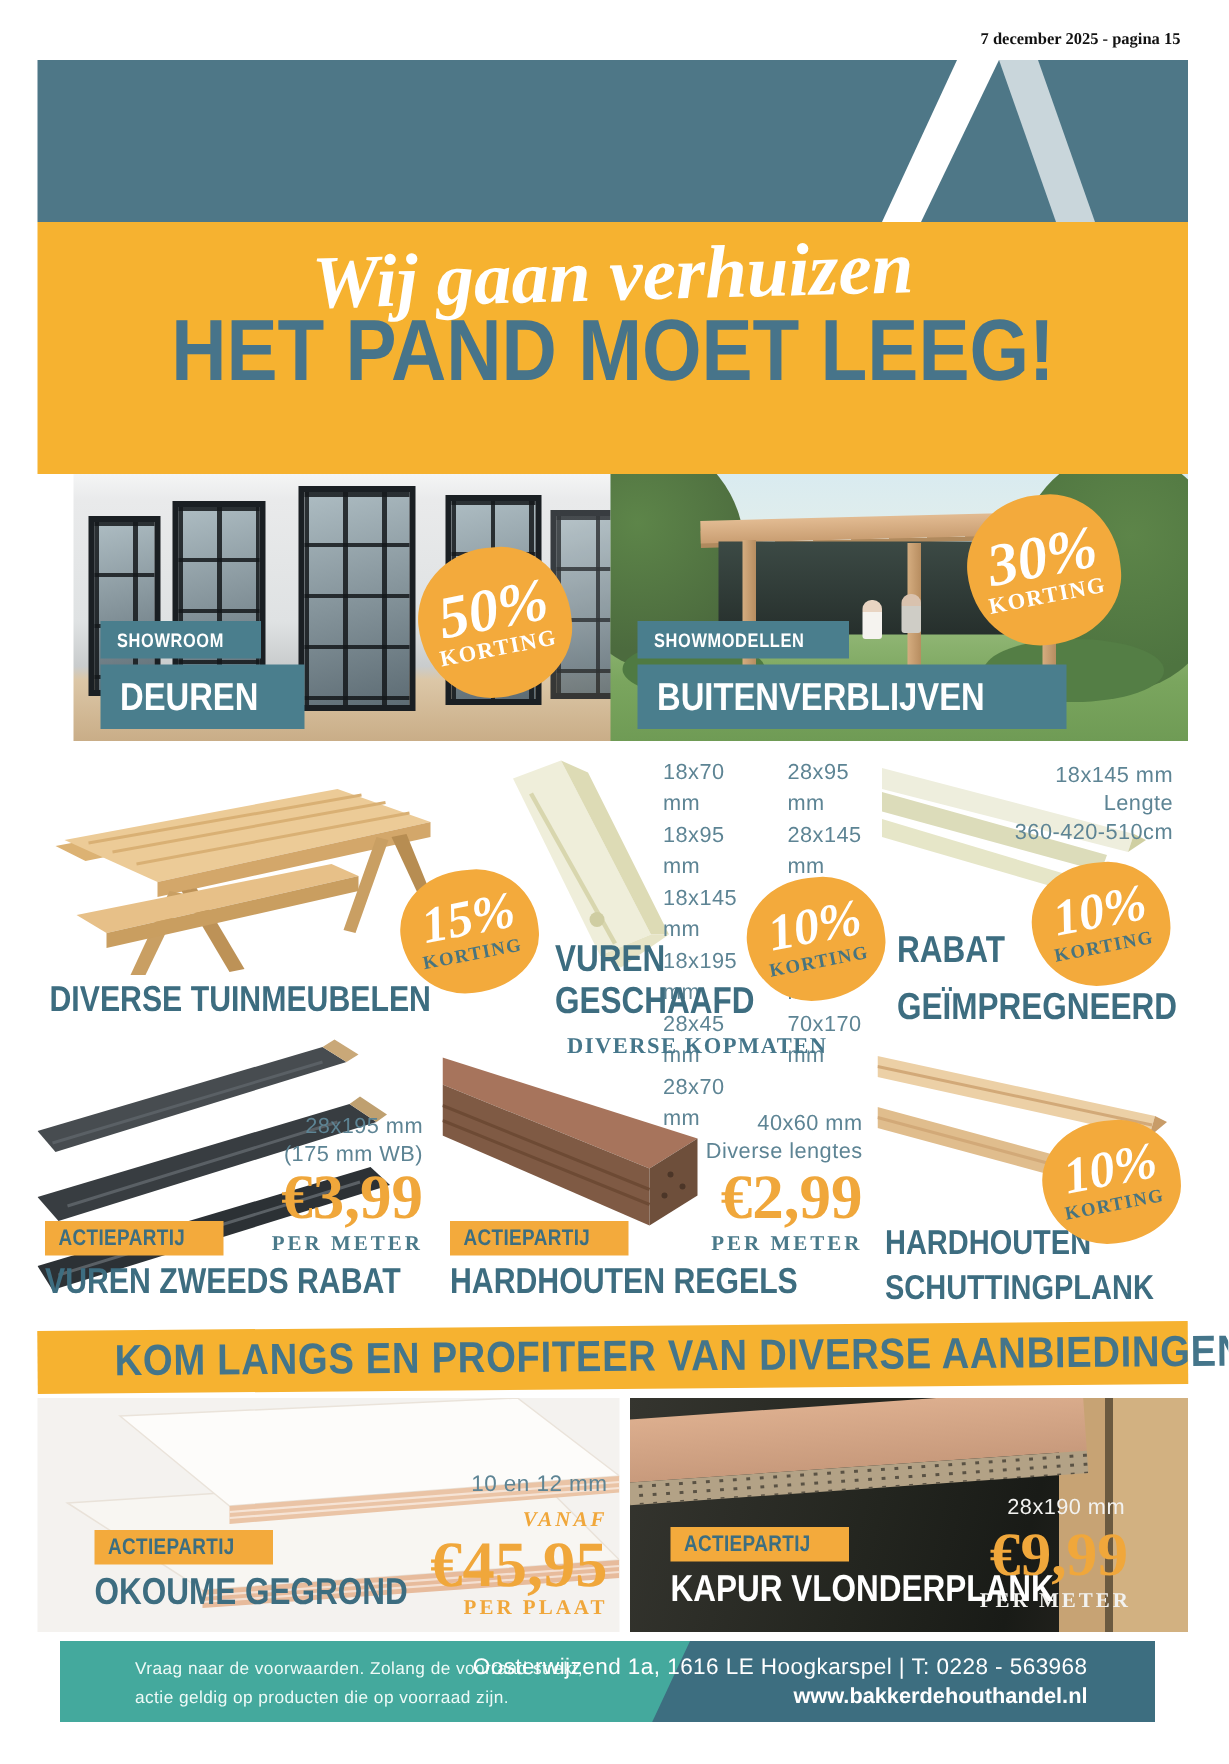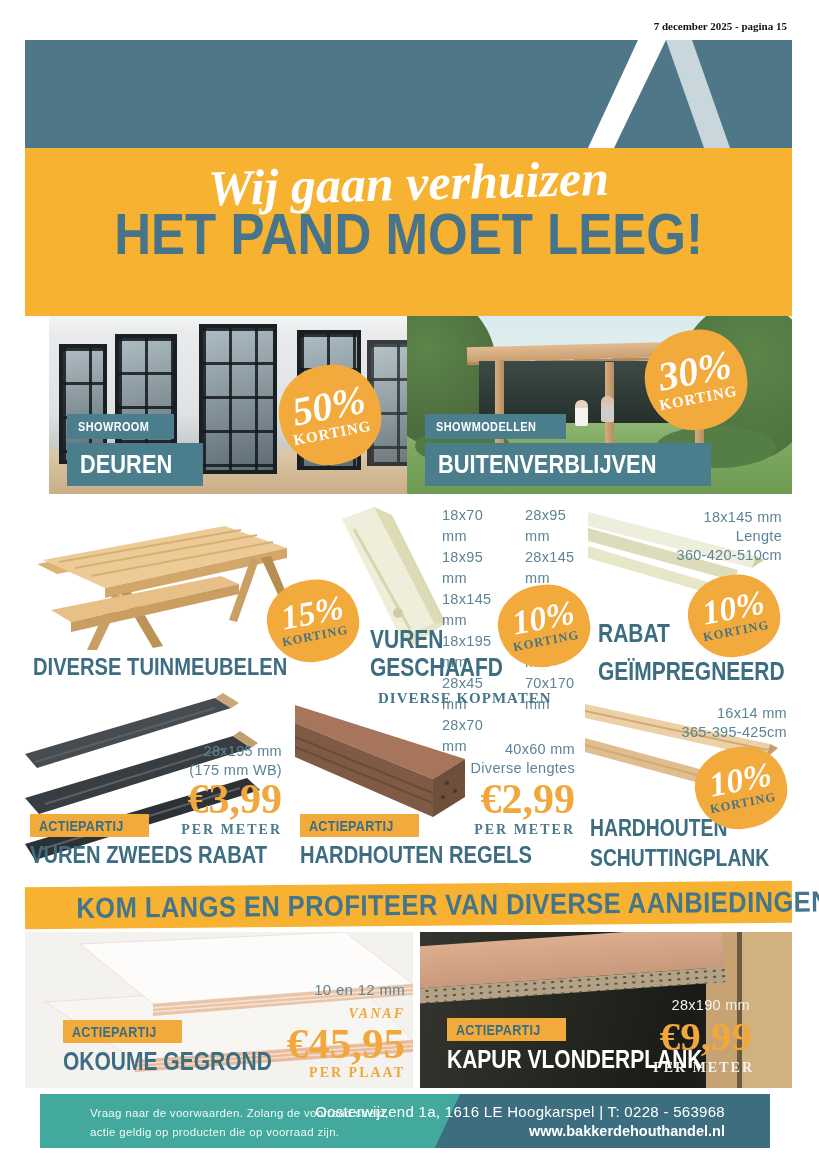--- a/index.html
+++ b/index.html
@@ -272,24 +272,20 @@
     <div class="ptitle" style="left:5px;top:150px;font-size:24px;"><span class="sx">HARDHOUTEN REGELS</span></div>
   </div>
 
   <div class="card" style="left:585px;top:692px;width:207px;height:186px;">
     <svg width="195" height="118" viewBox="0 0 195 118" style="position:absolute;left:0;top:0;">
       <polygon points="0,12 185,52 181,66 0,26" fill="#ecd0a6"></polygon>
       <polygon points="185,52 193,56 181,66" fill="#c89c68"></polygon>
       <polygon points="0,46 170,92 166,105 0,60" fill="#e0bd8d"></polygon>
       <path d="M0,19 L183,58 M0,53 L168,98" stroke="#d2a978" stroke-width="2"></path>
     </svg>
-    <div class="spec" style="right:5px;top:12px;">
-      <div>16x14 mm</div>
-      <div>365-395-425cm</div>
-    </div>
     <div class="badge prod-badge" style="left:110px;top:55px;">
       <span class="pct">10%</span>
       <span class="kw">KORTING</span>
     </div>
     <div class="ptitle" style="left:5px;top:124px;font-size:23px;">
       <div><span class="sx">HARDHOUTEN</span></div>
       <div style="margin-top:6px;"><span class="sx">SCHUTTINGPLANK</span></div>
     </div>
   </div>
 

